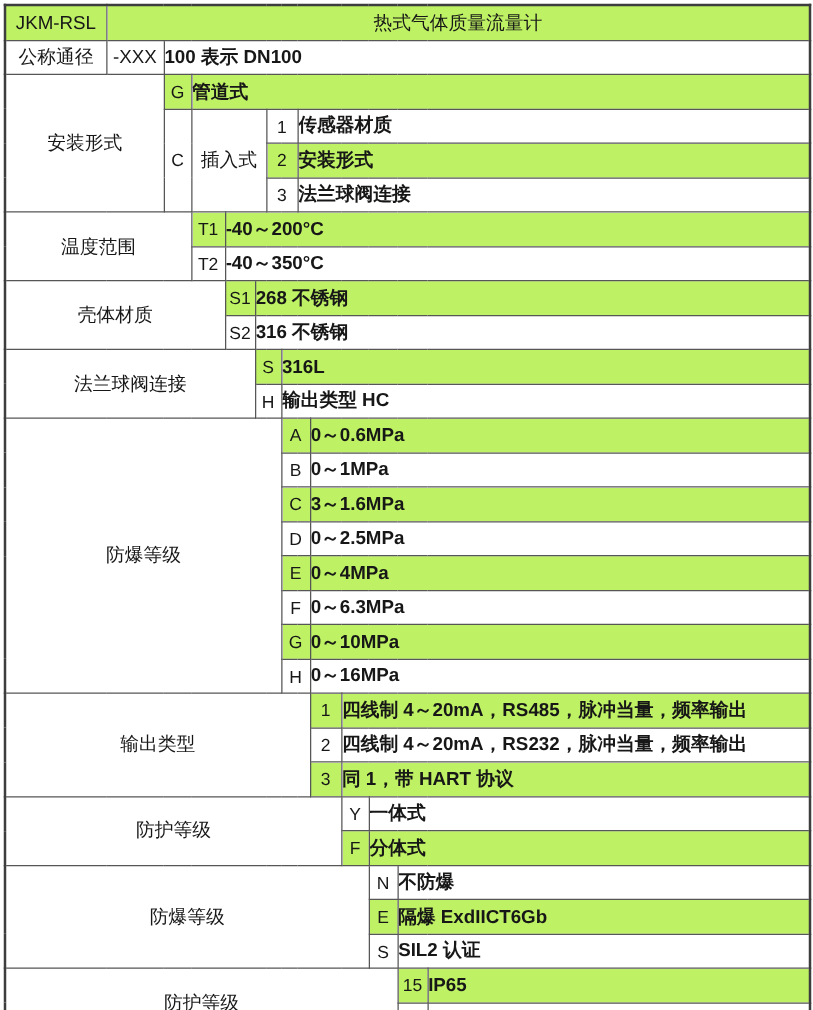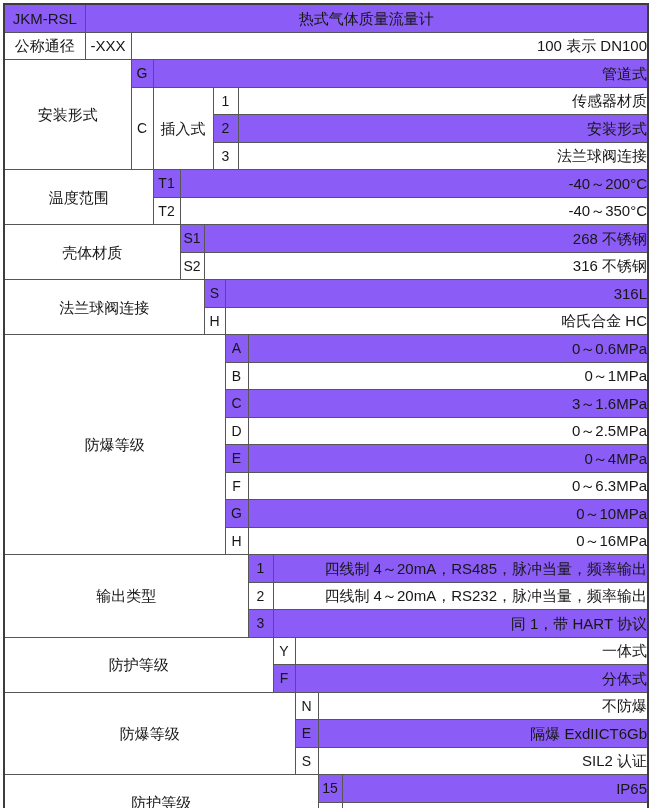--- a/index.html
+++ b/index.html
@@ -26,22 +26,22 @@
     border: 1px solid #565656;
     height: 26.5px;
     padding: 0;
     overflow: hidden;
     white-space: nowrap;
     vertical-align: middle;
     line-height: 1;
   }
   td.lab  { text-align: center; }
   td.code { text-align: center; font-size: 14px; }
-  td.desc { text-align: right; padding-left: 13px; }
-  td.b    { background: #8b5cf6; }
+  td.desc { text-align: left; padding-left: 13px; font-weight: bold; }
+  td.b    { background: #bef264; }
 </style>
 </head>
 <body>
 
 <table class="spec">
   <colgroup>
     <col style="width:81px">
       <col style="width:46px">
       <col style="width:22px">
     <col style="width:27px">
@@ -109,21 +109,21 @@
       <td class="desc" colspan="9">316 不锈钢</td>
     </tr>
 
     <tr>
       <td class="lab" colspan="5" rowspan="2">法兰球阀连接</td>
       <td class="code b" colspan="2">S</td>
       <td class="desc b" colspan="7">316L</td>
     </tr>
     <tr>
       <td class="code" colspan="2">H</td>
-      <td class="desc" colspan="7">哈氏合金 HC</td>
+      <td class="desc" colspan="7">输出类型 HC</td>
     </tr>
 
     <tr>
       <td class="lab" colspan="7" rowspan="8">防爆等级</td>
       <td class="code b" colspan="2">A</td>
       <td class="desc b" colspan="5">0～0.6MPa</td>
     </tr>
     <tr>
       <td class="code" colspan="2">B</td>
       <td class="desc" colspan="5">0～1MPa</td>

